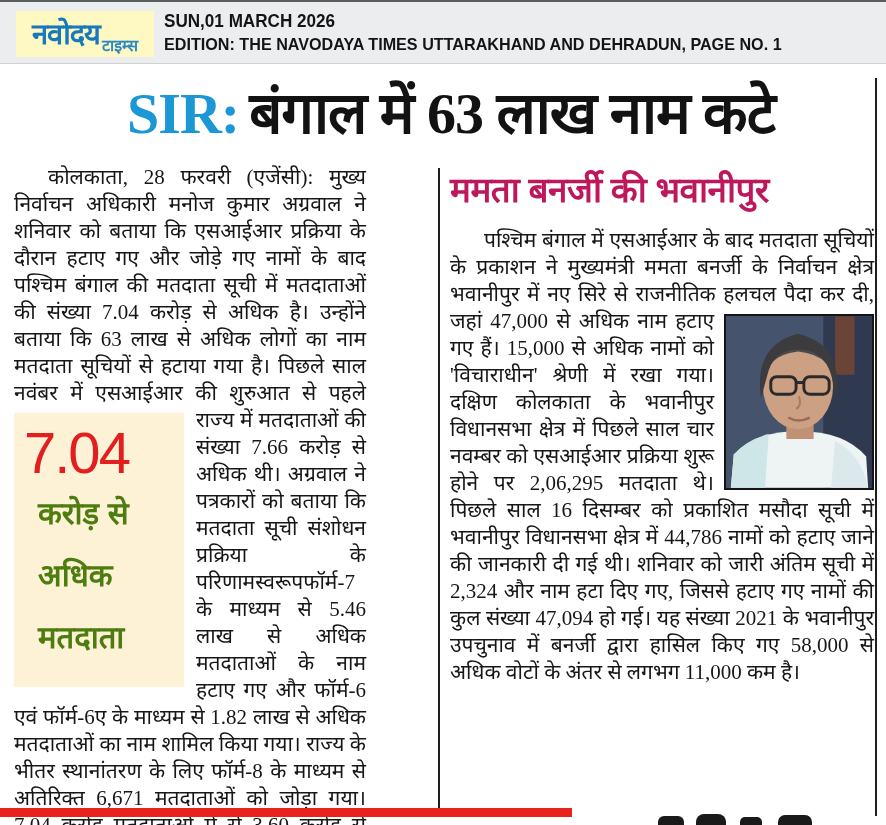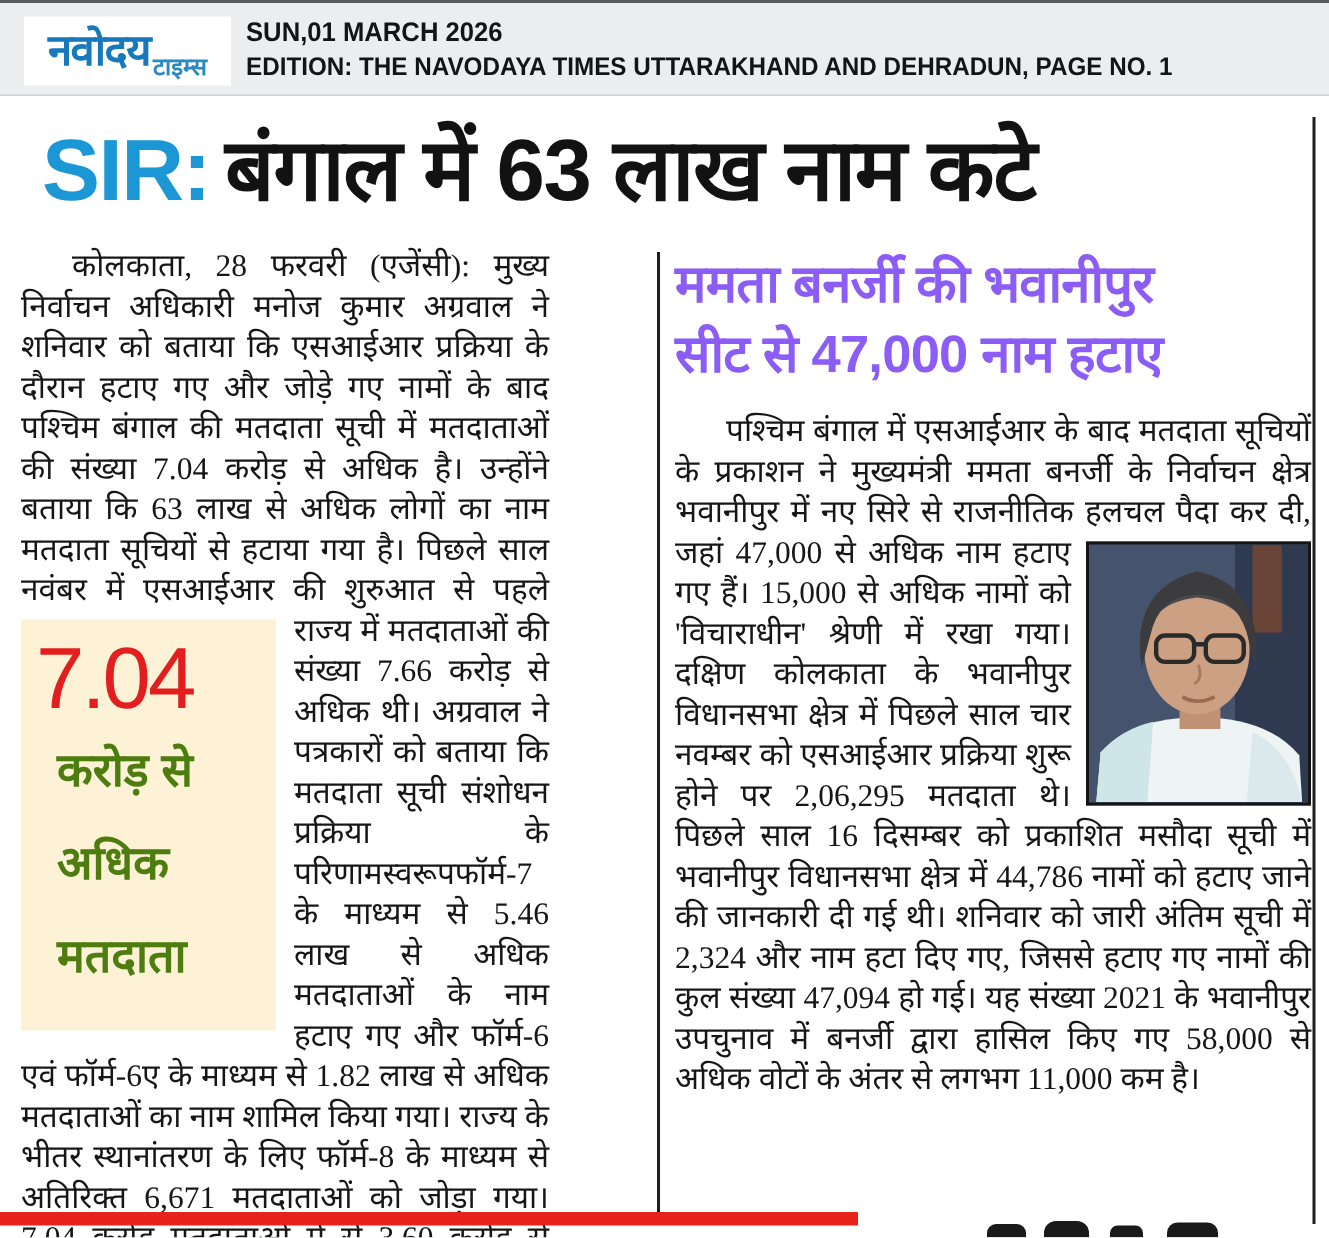--- a/index.html
+++ b/index.html
@@ -20,21 +20,21 @@
     left: 0; top: 0;
     width: 886px; height: 64px;
     background: #ecedee;
     border-top: 2px solid #5a5d5f;
     border-bottom: 1px solid #cfd1d2;
   }
   .logo-plate {
     position: absolute;
     left: 16px; top: 9px;
     width: 138px; height: 46px;
-    background: #ffffff;
+    background: #fef9c3;
     display: flex;
     align-items: center;
     justify-content: center;
   }
   .logo-main {
     font-family: "Liberation Sans", sans-serif;
     font-weight: bold;
     font-size: 29px;
     color: #1878be;
     letter-spacing: -1px;
@@ -61,27 +61,28 @@
     white-space: nowrap;
   }
   .mast-date { font-size: 18px; line-height: 24px; }
   .mast-edition { font-size: 17px; line-height: 24px; }
 
   
   .headline {
     position: absolute;
     left: 28px; top: 72px;
     width: 846px;
-    font-family: Liberation Sans, sans-serif;
+    font-family: Liberation Serif, serif;
     font-weight: bold;
     font-size: 58px;
     line-height: 84px;
     letter-spacing: -1px;
     white-space: nowrap;
     color: #121212;
+    text-align: center;
   }
   .headline .sir { color: #1b97d6; margin-right: 10px; }
 
   
   .col-left {
     position: absolute;
     left: 14px; top: 164px;
     width: 352px;
   }
   .col-divider {
@@ -139,21 +140,21 @@
     padding-left: 14px;
   }
 
   
   .subhead {
     font-family: "Liberation Sans", sans-serif;
     font-weight: bold;
     font-size: 35px;
     line-height: 47px;
     letter-spacing: -0.5px;
-    color: #8b5cf6;
+    color: #be185d;
     margin-bottom: 14px;
     white-space: nowrap;
   }
   .photo-float {
     float: right;
     width: 150px;
     height: 176px;
     border: 2px solid #141414;
     margin: 6px 0 6px 10px;
     background: #46546e;
@@ -215,21 +216,20 @@
       <span>पहले राज्य में मतदाताओं की संख्या 7.66 करोड़ से अधिक थी। अग्रवाल ने पत्रकारों को बताया कि मतदाता सूची संशोधन प्रक्रिया के परिणामस्वरूपफॉर्म-7 के माध्यम से 5.46 लाख से अधिक मतदाताओं के नाम हटाए गए और फॉर्म-6 एवं फॉर्म-6ए के माध्यम से 1.82 लाख से अधिक मतदाताओं का नाम शामिल किया गया। राज्य के भीतर स्थानांतरण के लिए फॉर्म-8 के माध्यम से </span>
       <span>अतिरिक्त 6,671 मतदाताओं को जोड़ा गया। 7.04 करोड़ मतदाताओं में से 3.60 करोड़ से अधिक पुरुष, 3.44 करोड़ महिलाएं और 1,382 ट्रांसजेंडर के हैं।</span>
     </p>
   </div>
 
   <div class="col-divider"></div>
 
   <div class="col-right">
     <div class="subhead">
       <div>ममता बनर्जी की भवानीपुर</div>
-      <div>सीट से 47,000 नाम हटाए</div>
     </div>
     <p class="body-text">
       <span>पश्चिम बंगाल में एसआईआर के बाद मतदाता सूचियों के प्रकाशन ने मुख्यमंत्री ममता बनर्जी के निर्वाचन क्षेत्र भवानीपुर में नए सिरे से राजनीतिक हलचल पैदा कर दी, </span>
       <span class="photo-float">
         <svg viewBox="0 0 150 176" xmlns="http://www.w3.org/2000/svg">
 
           <rect x="0" y="0" width="150" height="176" fill="#45536d"></rect>
           <rect x="100" y="0" width="50" height="176" fill="#2f3a51"></rect>
           <rect x="112" y="0" width="20" height="60" fill="#6b4438"></rect>
 

